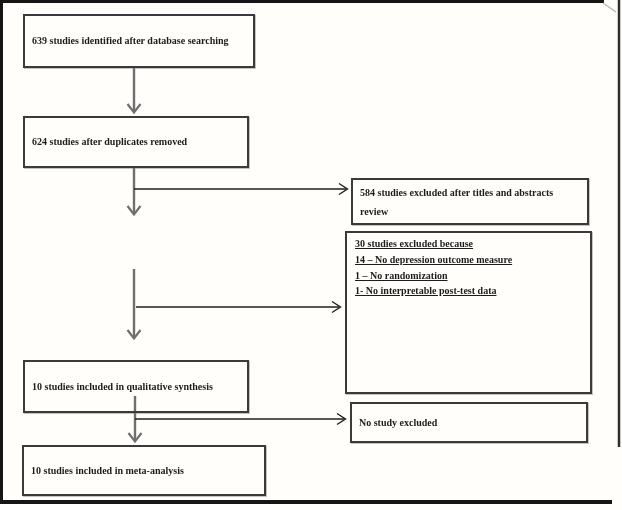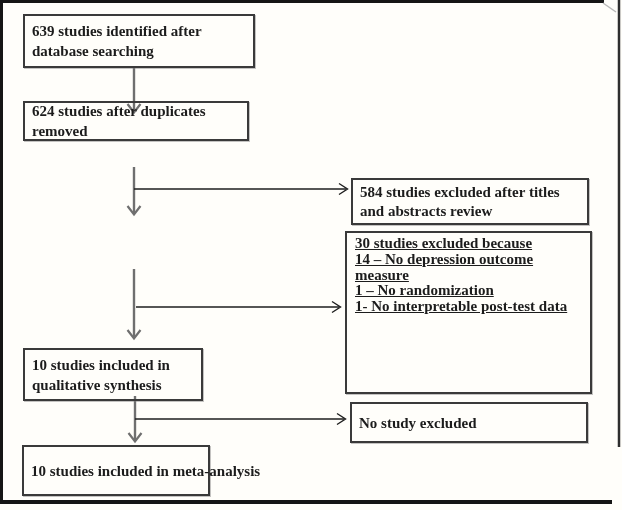--- a/index.html
+++ b/index.html
@@ -13,34 +13,34 @@
   }
   .fbox {
     position: absolute;
     box-sizing: border-box;
     display: flex;
     align-items: center;
     border: 2px solid #3a3a3a;
     box-shadow: 1px 1px 0 rgba(125,125,125,0.45);
     padding: 0 7px;
     font-weight: bold;
-    font-size: 15px;
+    font-size: 10px;
     line-height: 20px;
     color: #1c1c1c;
     background: transparent;
   }
   #box-identified        { left: 23px;  top: 14px;  width: 232px; height: 54px;  }
-  #box-duplicates        { left: 23px;  top: 101px; width: 226px; height: 40px; align-items: center;  }
+  #box-duplicates        { left: 23px;  top: 116px; width: 226px; height: 52px; align-items: center;  }
   #box-excluded-titles   { left: 351px; top: 164px; width: 238px; height: 47px; line-height: 19px; margin-top: 14px; }
   #box-assessed          { left: 21px;  top: 217px; width: 226px; height: 51px;  }
   #box-excluded-reasons  { left: 345px; top: 231px; width: 247px; height: 163px;
                            display: block; line-height: 15.8px; padding: 3px 15px 3px 8px; text-decoration: underline; }
-  #box-qualitative       { left: 23px;  top: 348px; width: 180px; height: 53px;  }
+  #box-qualitative       { left: 23px;  top: 360px; width: 226px; height: 53px; text-align: right;  }
   #box-no-excluded       { left: 350px; top: 402px; width: 238px; height: 41px; text-align: center;  }
-  #box-meta              { left: 22px;  top: 445px; width: 188px; height: 51px;  }
+  #box-meta              { left: 22px;  top: 445px; width: 244px; height: 51px;  }
   .reason-line { display: block; }
   .nowrap { white-space: nowrap; }
   svg.overlay {
     position: absolute;
     left: 0; top: 0;
     pointer-events: none;
   }
 </style>
 </head>
 <body>

